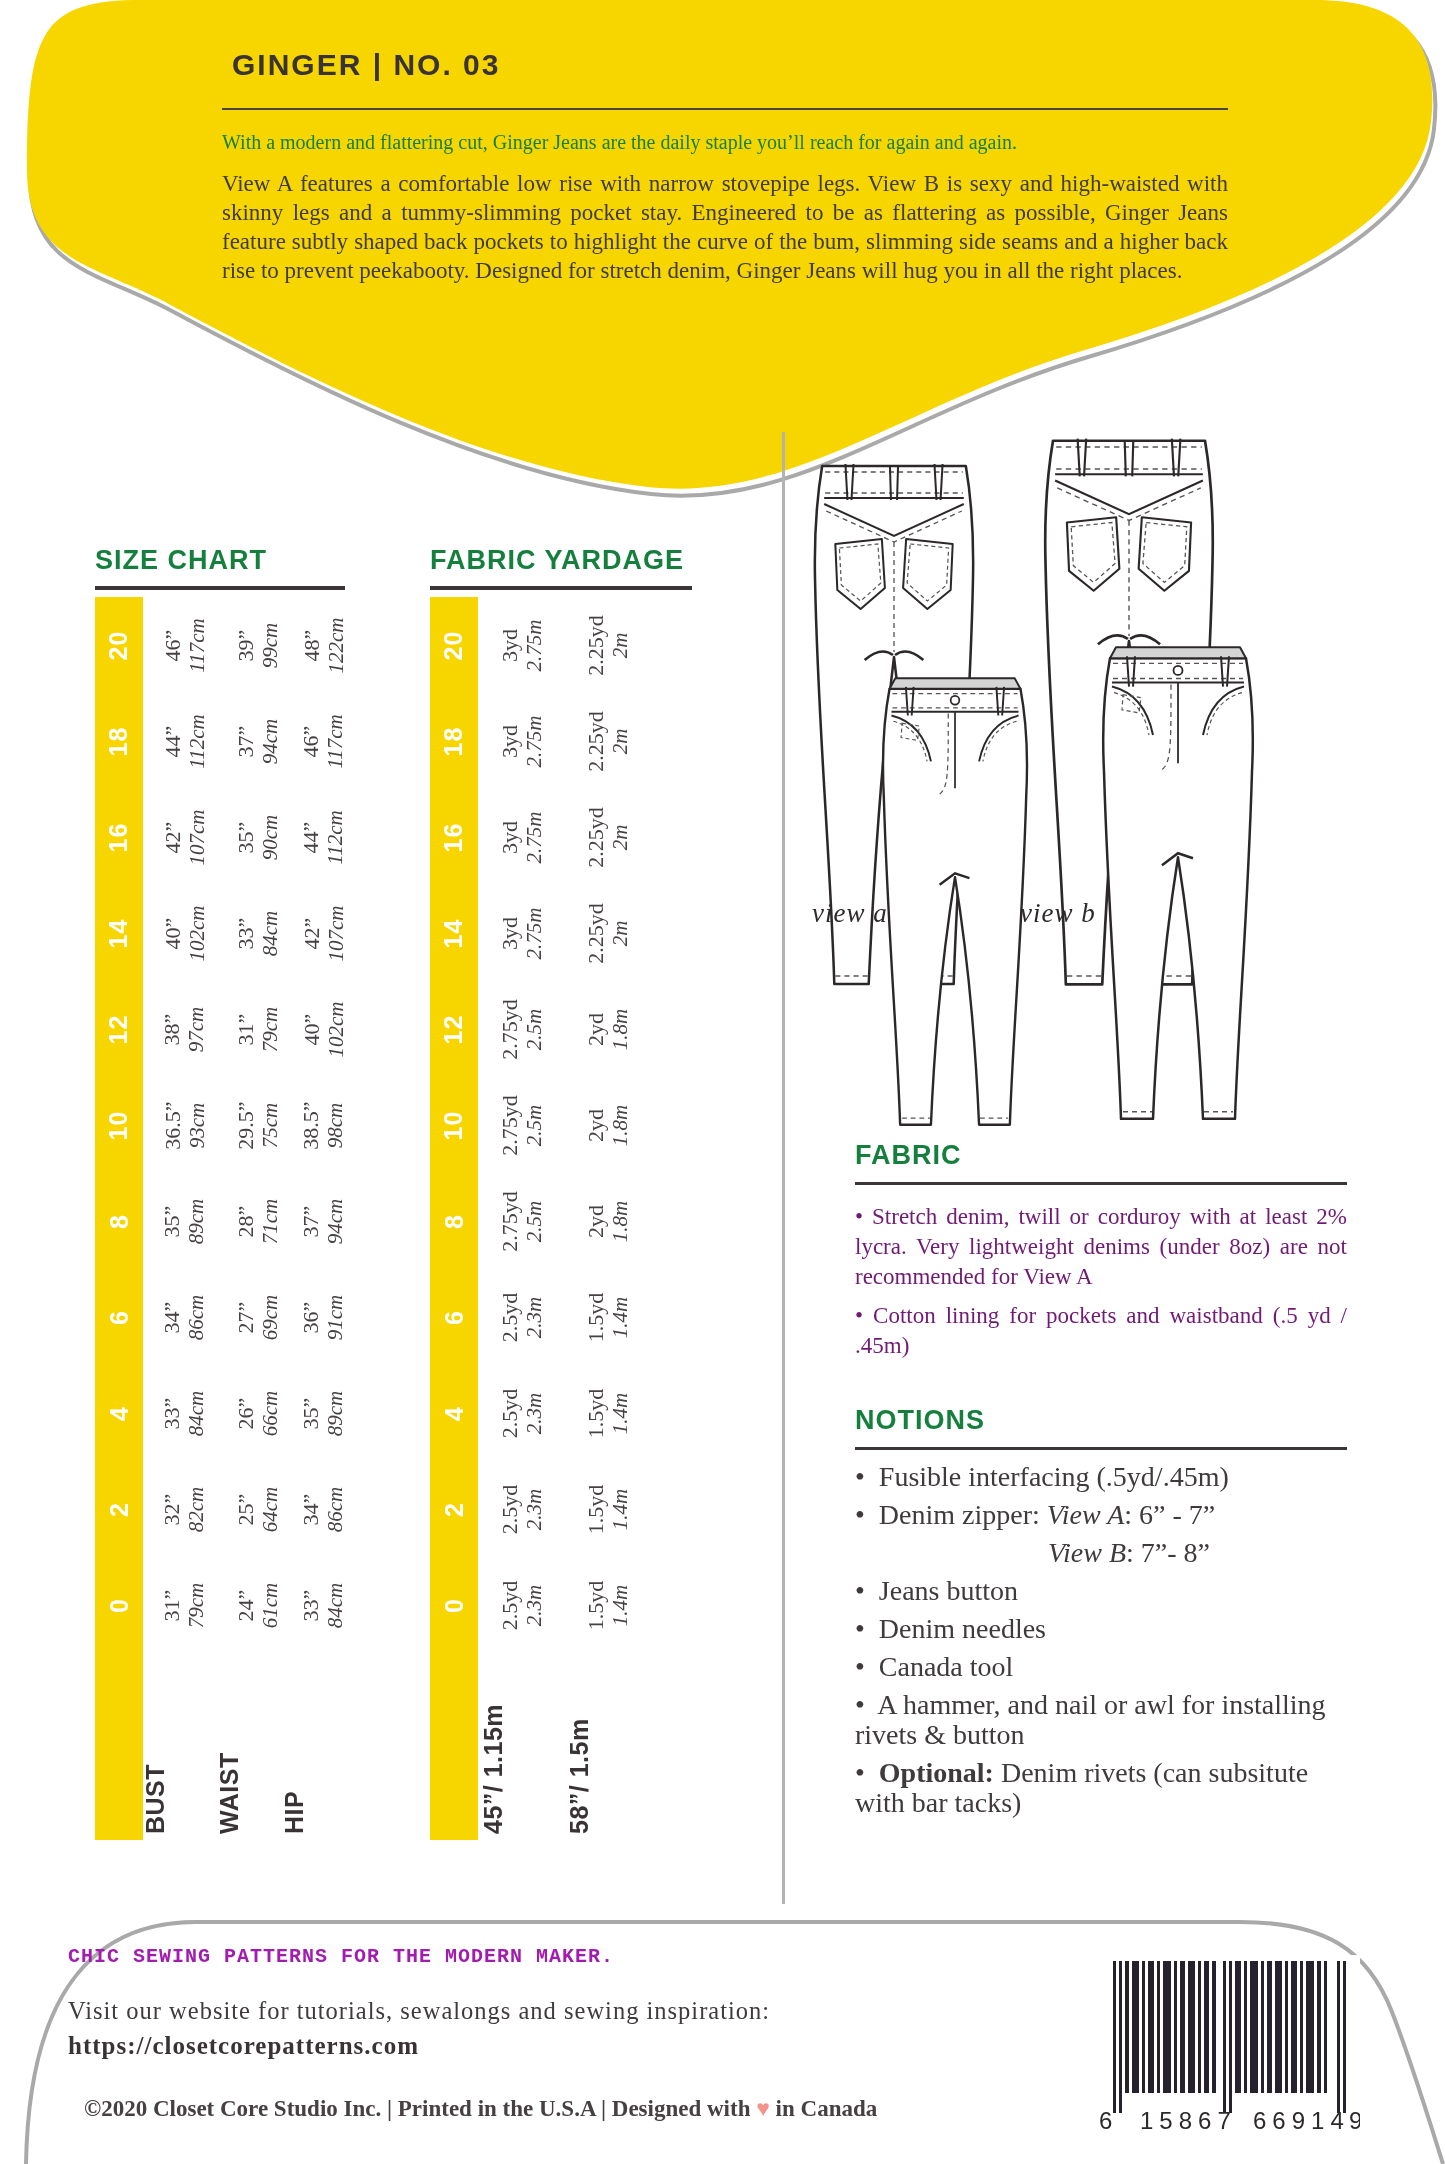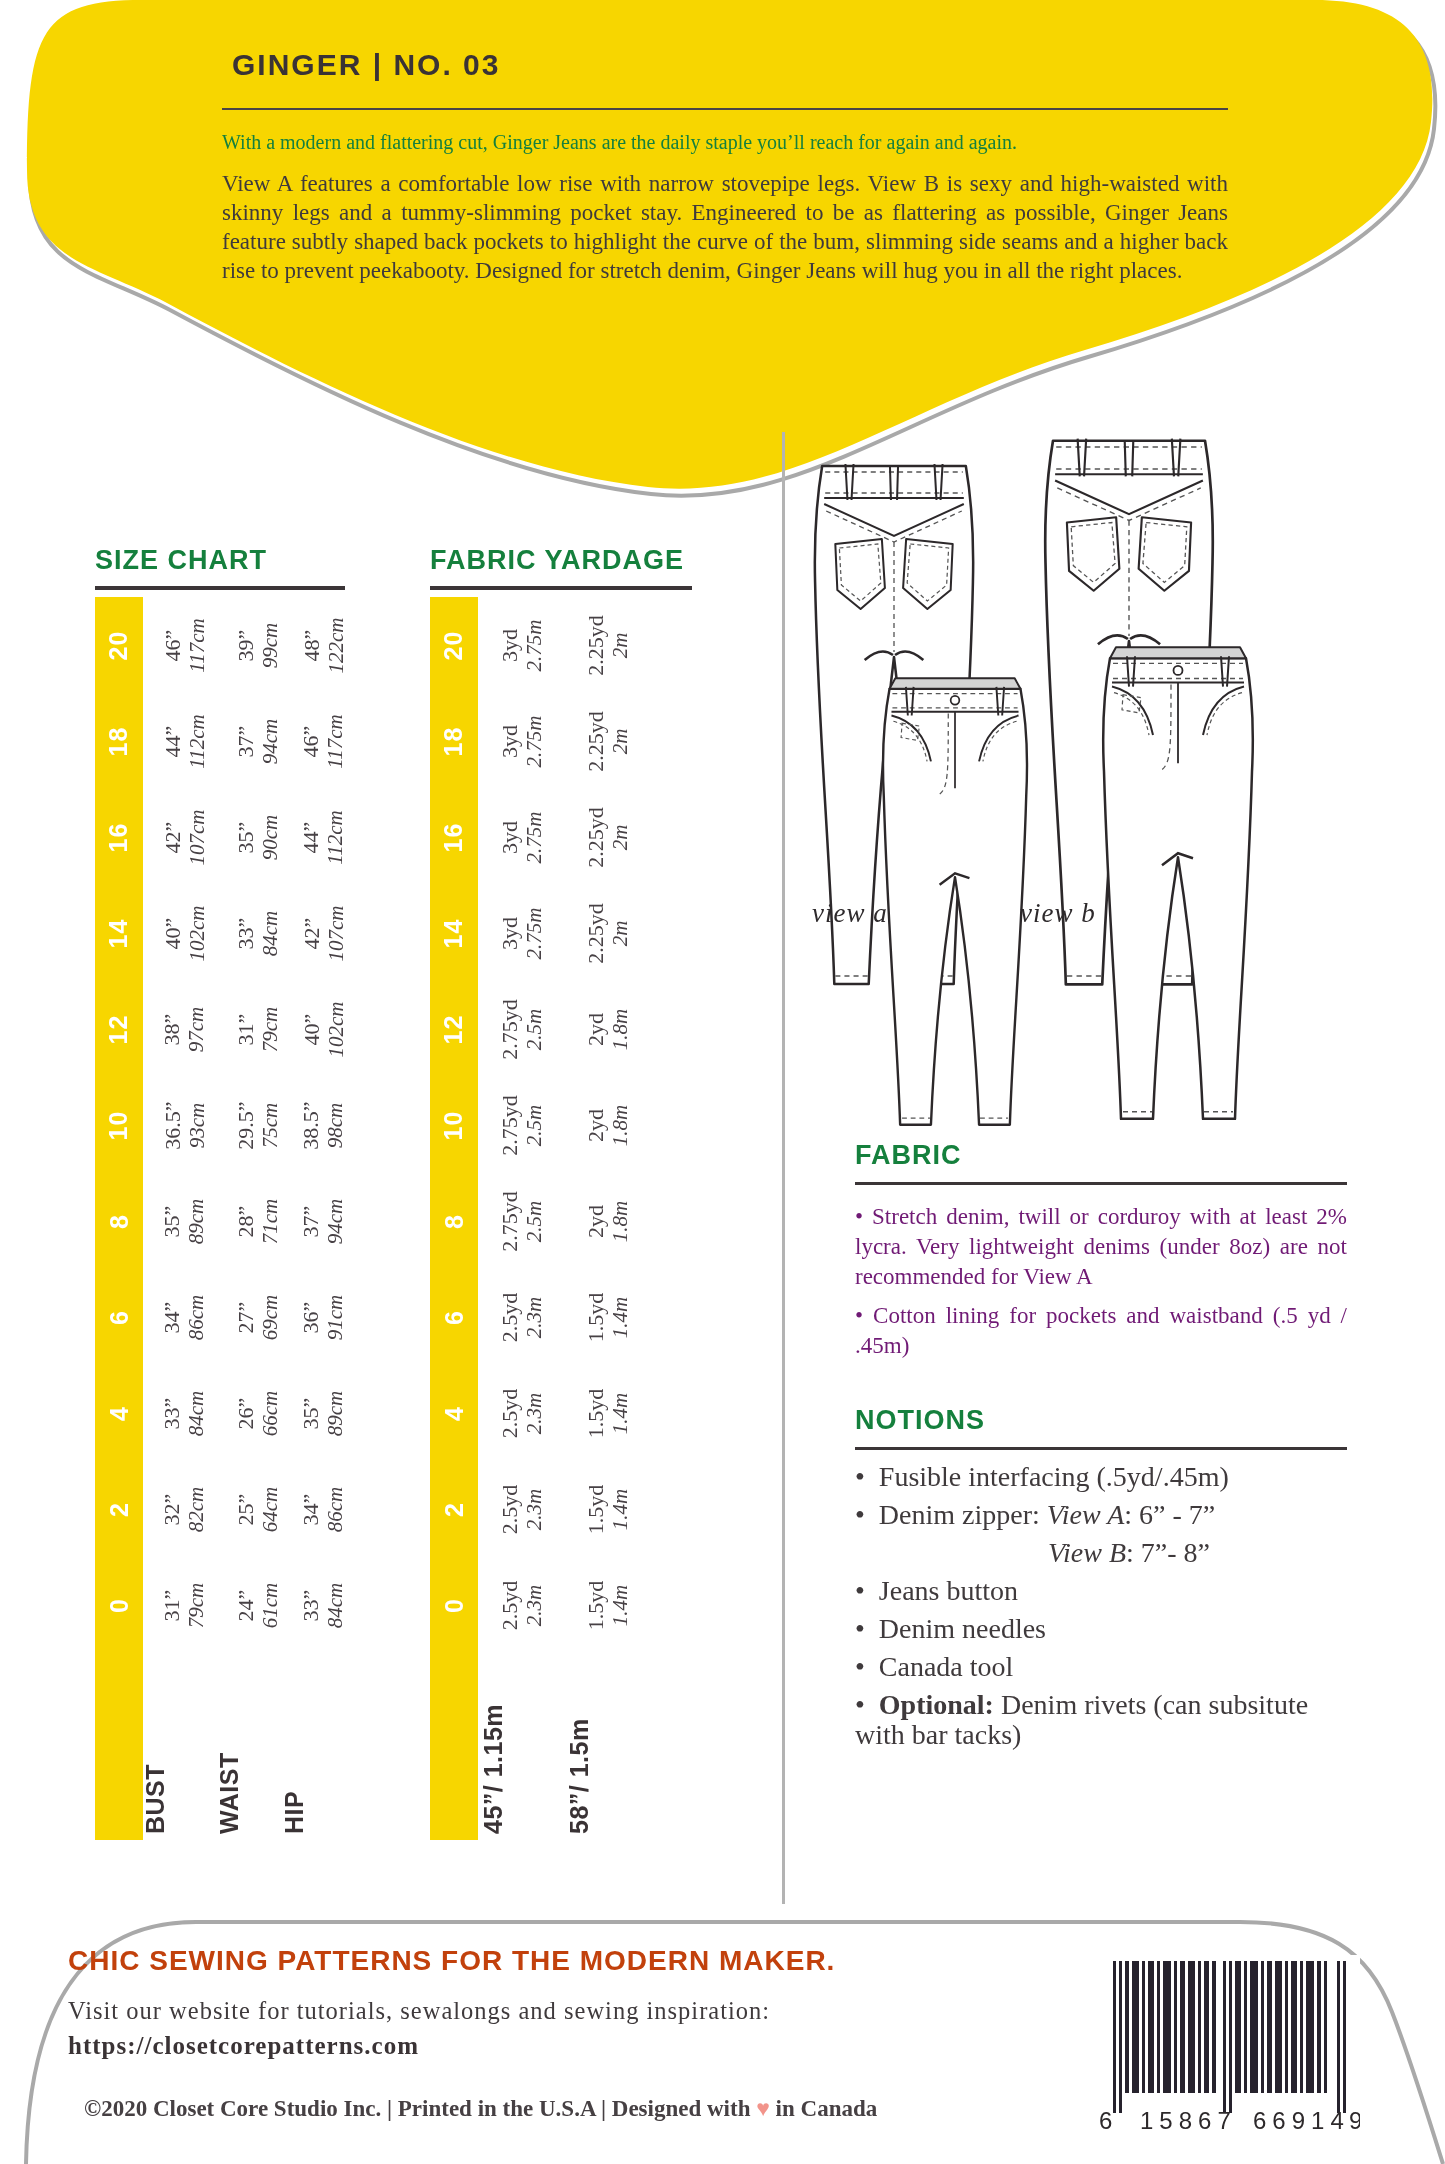--- a/index.html
+++ b/index.html
@@ -38,22 +38,22 @@
   .sec-rule{height:3px;background:#3b3537;}
   .bullet-line{font-size:23px;line-height:30px;color:#701a75;margin-bottom:9px;}
   .just{text-align:justify;}
   .nitem{font-size:28px;line-height:30px;color:#3f3a3c;margin-bottom:8px;}
   .nindent{margin-left:193px;}
   .it{font-style:italic;}
   .bd{font-weight:bold;}
   .view-label{font-style:italic;font-size:27px;color:#2e2a2c;letter-spacing:1px;}
 
   
-  .tagline{font-family:Liberation Sans, sans-serif;font-weight:bold;font-size:28px;
-    letter-spacing:1px;color:#c2410c;}
+  .tagline{font-family:Liberation Mono, monospace;font-weight:bold;font-size:20px;
+    letter-spacing:1px;color:#a21caf;}
   .visit{font-size:24.5px;letter-spacing:1px;color:#3f3a3c;}
   .url{font-size:25px;font-weight:bold;letter-spacing:1px;color:#3a3335;}
   .copyright{font-size:23px;color:#464043;}
   .heart{color:#f2948b;}
   .divider-v{width:3px;background:#b3b3b3;}
   .bc-digit{font-family:"Liberation Sans",sans-serif;font-size:24px;fill:#2d292b;}
 </style>
 </head>
 <body>
 
@@ -666,20 +666,21 @@
 
   <h2 class="abs chart-h" style="left:855px;top:1405px;">NOTIONS</h2>
   <div class="abs sec-rule" style="left:855px;top:1447px;width:492px;"></div>
   <div class="abs" style="left:855px;top:1462px;width:492px;">
     <div class="nitem"><span>•</span>&nbsp; <span>Fusible interfacing (.5yd/.45m)</span></div>
     <div class="nitem"><span>•</span>&nbsp; <span>Denim zipper: </span><span class="it">View A</span><span>: 6” - 7”</span></div>
     <div class="nitem nindent"><span class="it">View B</span><span>: 7”- 8”</span></div>
     <div class="nitem"><span>•</span>&nbsp; <span>Jeans button</span></div>
     <div class="nitem"><span>•</span>&nbsp; <span>Denim needles</span></div>
     <div class="nitem"><span>•</span>&nbsp; <span>Canada tool</span></div>
+    <div class="nitem"><span>•</span>&nbsp; <span>A hammer, and nail or awl for installing rivets &amp; button</span></div>
     <div class="nitem"><span>•</span>&nbsp; <span class="bd">Optional:</span><span> Denim rivets (can subsitute with bar tacks)</span></div>
   </div>
 
   <svg class="abs" style="left:0;top:1880px;" width="1445" height="284" viewBox="0 1880 1445 284" aria-hidden="true">
     <path d="M26,2164 C28,2050 58,1922 196,1922 L1240,1922 C1325,1922 1368,1950 1392,2012 C1410,2058 1428,2116 1443,2164" fill="none" stroke="#a9a9a9" stroke-width="4"></path>
   </svg>
 
   <div class="abs tagline" style="left:68px;top:1945px;">CHIC SEWING PATTERNS FOR THE MODERN MAKER.</div>
   <div class="abs visit" style="left:68px;top:1997px;">Visit our website for tutorials, sewalongs and sewing inspiration:</div>
   <div class="abs url" style="left:68px;top:2032px;">https://closetcorepatterns.com</div>

